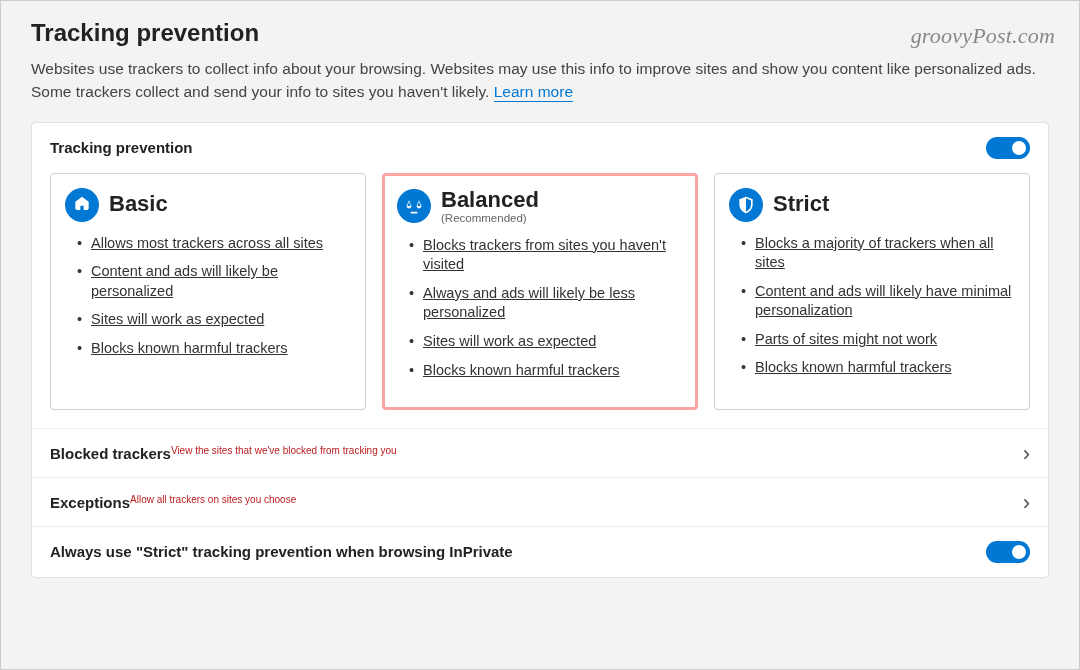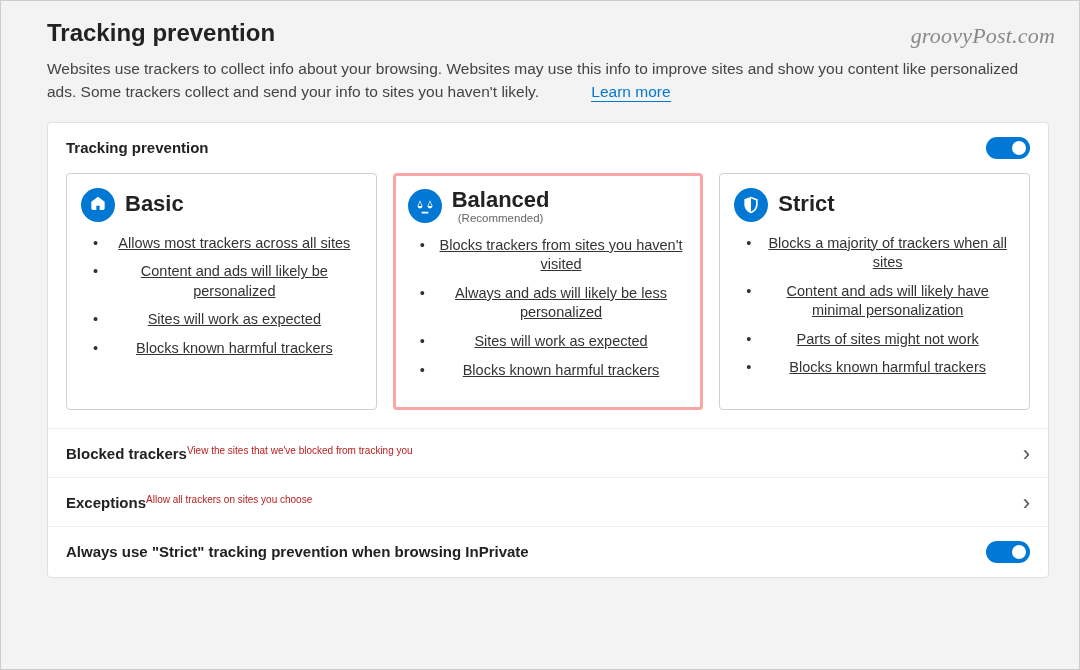--- a/index.html
+++ b/index.html
@@ -10,40 +10,39 @@
     body {
       font-family: "Segoe UI", -apple-system, BlinkMacSystemFont, sans-serif;
       background: #f3f3f3;
       width: 1080px;
       height: 670px;
       overflow: hidden;
       position: relative;
       border: 1px solid #ccc;
     }
     .page {
-      padding: 18px 30px 0 46px;
+      padding: 18px 30px 0 30px;
     }
     .page-title {
       font-size: 24px;
       font-weight: 600;
       color: #222;
       margin-bottom: 10px;
     }
     .page-description {
       font-size: 15.5px;
       color: #444;
       line-height: 1.5;
       margin-bottom: 18px;
     }
     .learn-more {
       color: #0078d4;
       text-decoration: none;
       border-bottom: 1px solid #0078d4;
       padding-bottom: 1px;
-      margin-left: 48px;
     }
     .panel {
       background: #fff;
       border: 1px solid #e0e0e0;
       border-radius: 4px;
       padding: 0;
     }
     .panel-header {
       display: flex;
       justify-content: space-between;
@@ -78,21 +77,20 @@
       gap: 16px;
       padding: 6px 18px 18px 18px;
     }
     .card {
       flex: 1;
       border: 1px solid #d0d0d0;
       border-radius: 4px;
       padding: 14px 14px 20px 14px;
       cursor: pointer;
       min-height: 232px;
-      text-align: center;
     }
     .card.selected {
       border: 3px solid #fca5a5;
       padding: 12px 12px 18px 12px;
     }
     .card-header {
       display: flex;
       align-items: center;
       gap: 10px;
       margin-bottom: 12px;

